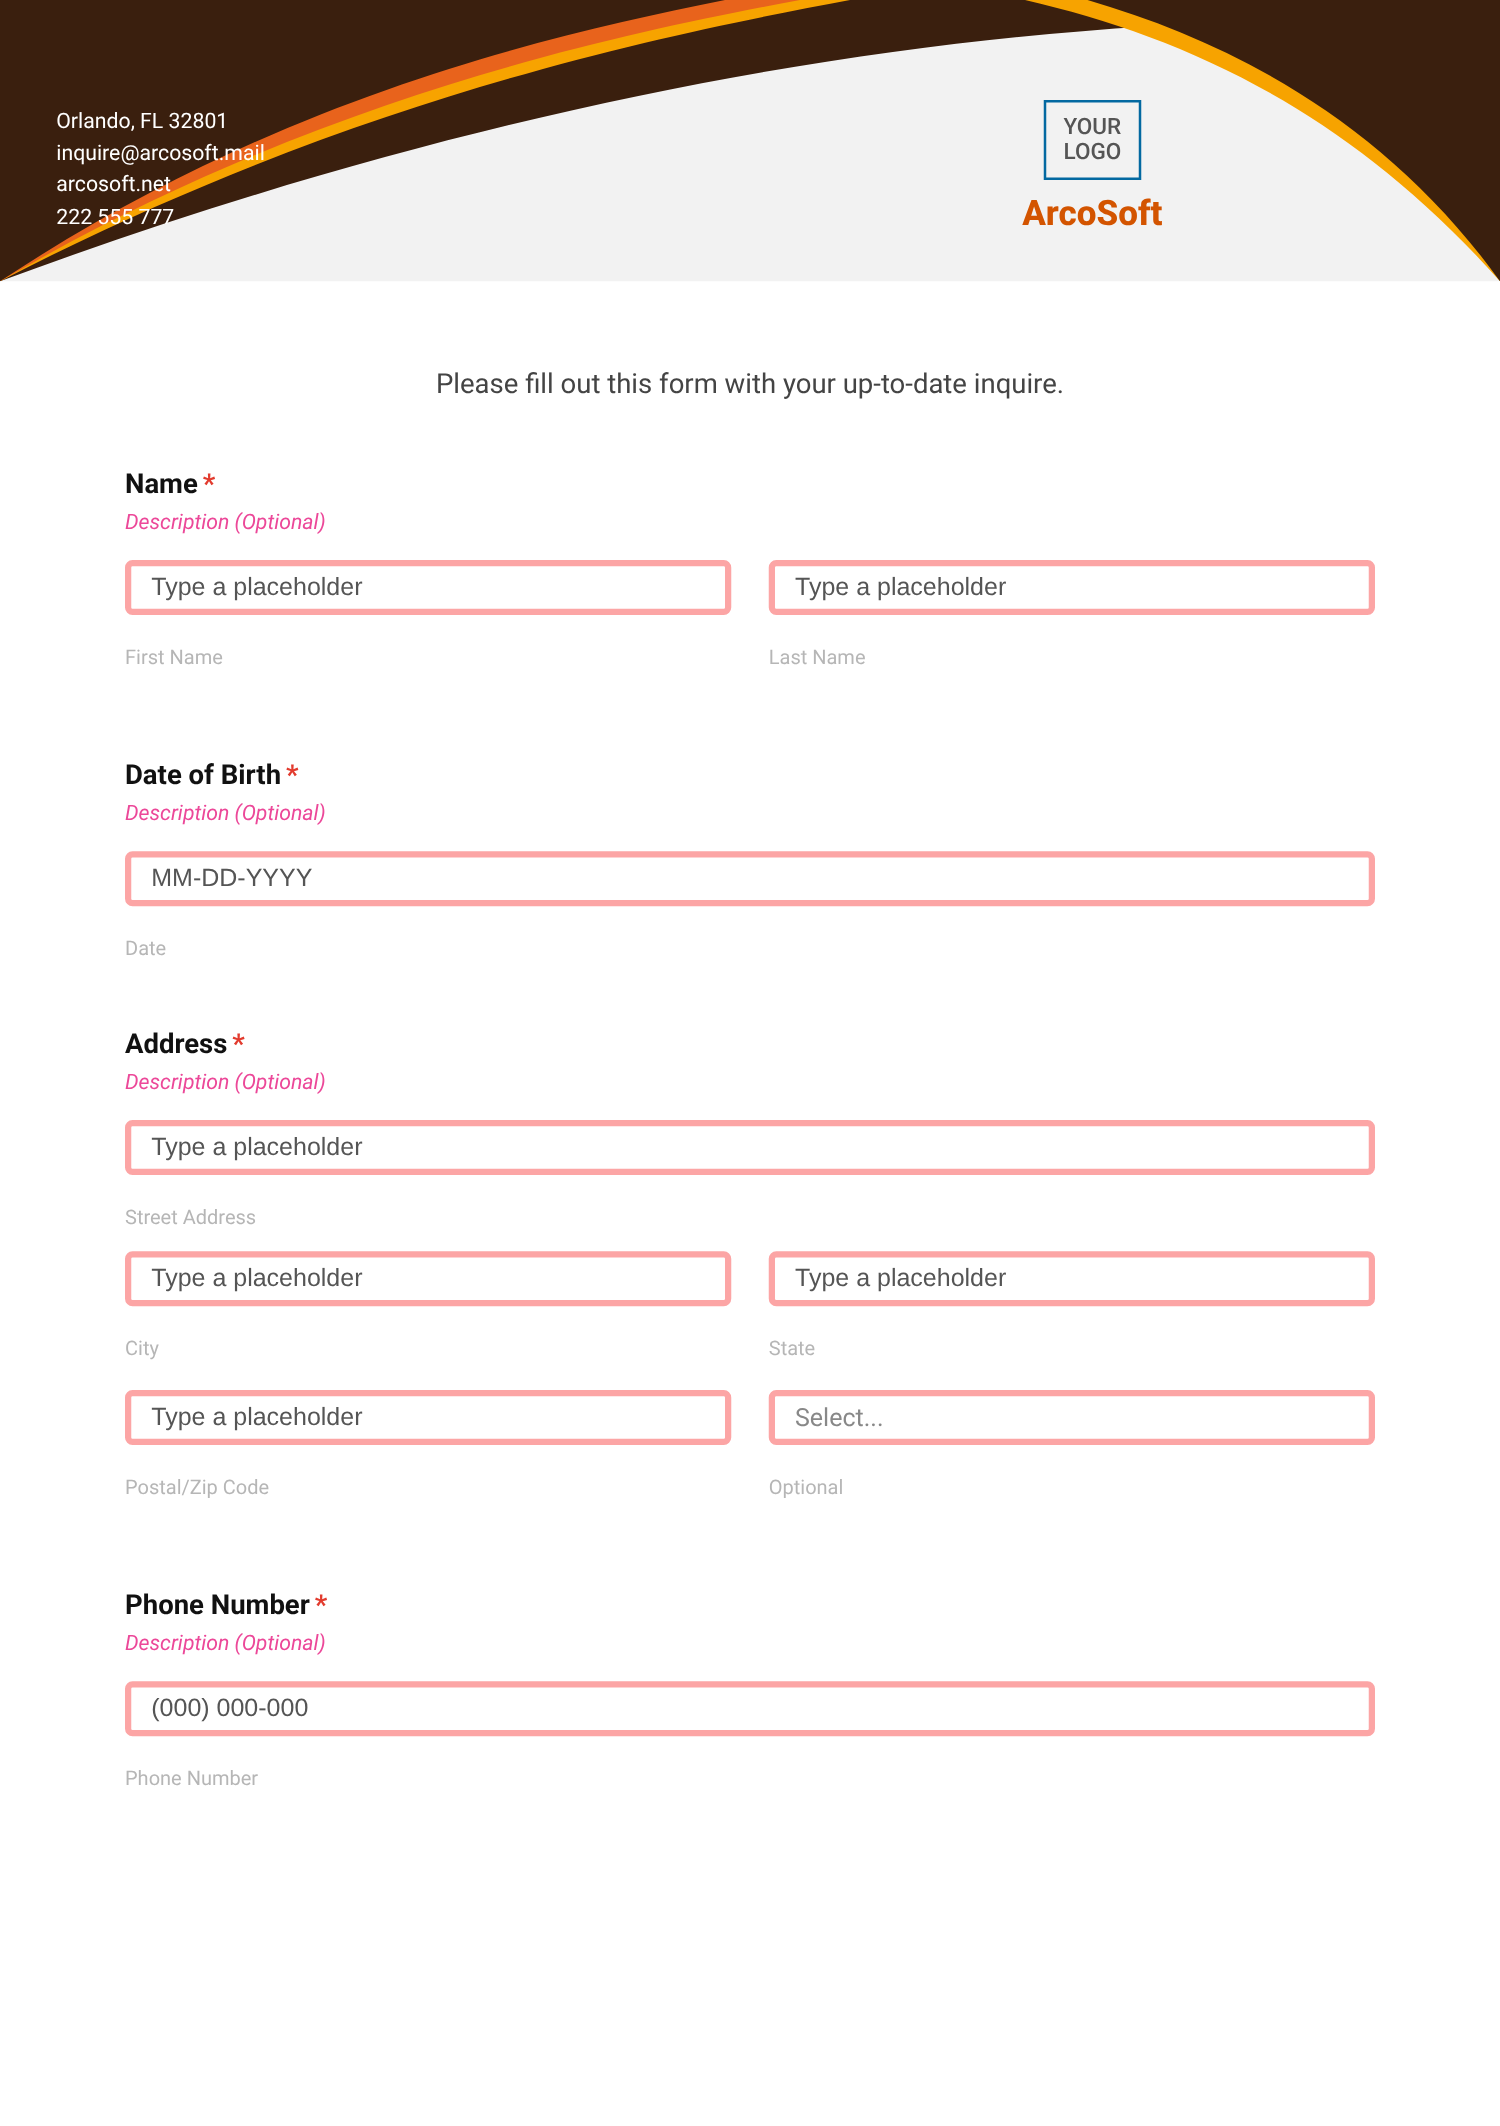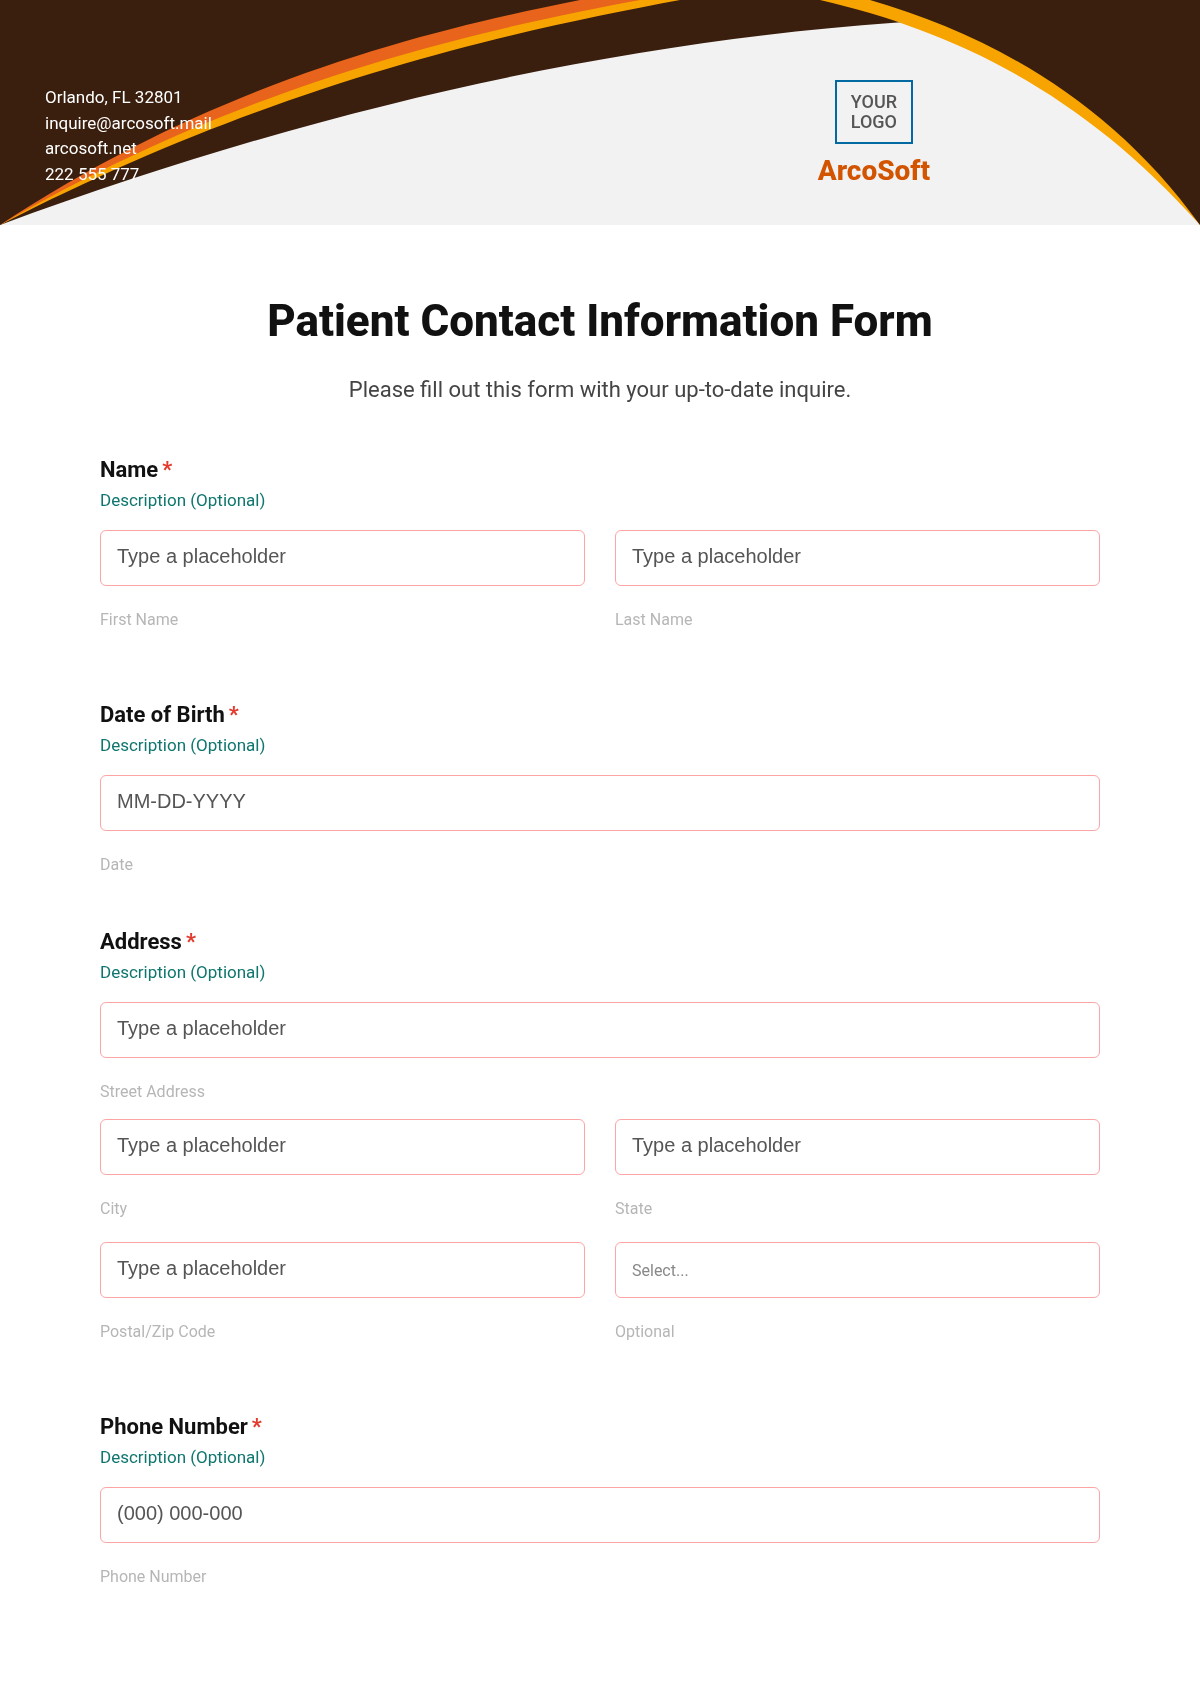--- a/index.html
+++ b/index.html
@@ -66,33 +66,34 @@
   .section { margin-bottom: 55px; }
   .sec-label {
     font-size: 22px;
     font-weight: 700;
     color: #111;
     margin-bottom: 8px;
   }
   .req { color: #e23b2e; margin-left:4px; font-weight:700;}
   .desc {
     font-size: 17px;
-    color: #0f766e;
+    font-style: italic;
+    color: #ec4899;
     margin-bottom: 20px;
   }
   .row { display:flex; gap:30px; margin-bottom:6px;}
   .col { flex:1; }
   .full { width:100%; }
   input.field, .select.field {
     width: 100%;
-    height: 56px;
-    border: 1px solid #fca5a5;
+    height: 44px;
+    border: 5px solid #fca5a5;
     border-radius: 6px;
     padding: 0 16px;
-    font-size: 16px;
+    font-size: 20px;
     color: #222;
     outline: none;
     background:#fff;
   }
   .select.field {
     display:flex;
     align-items:center;
     color:#888;
     cursor:pointer;
   }
@@ -125,21 +126,20 @@
   <div class="logo-area">
     <div class="logo-box">
       <div>YOUR</div>
       <div>LOGO</div>
     </div>
     <div class="brand">ArcoSoft</div>
   </div>
 </div>
 
 <div class="form-wrap">
-  <div class="title">Patient Contact Information Form</div>
   <div class="subtitle">Please fill out this form with your up-to-date inquire.</div>
 
   <div class="section">
     <div class="sec-label"><span>Name</span><span class="req">*</span></div>
     <div class="desc">Description (Optional)</div>
     <div class="row">
       <div class="col">
         <input class="field" placeholder="Type a placeholder" style="">
         <div class="sub">First Name</div>
       </div>

